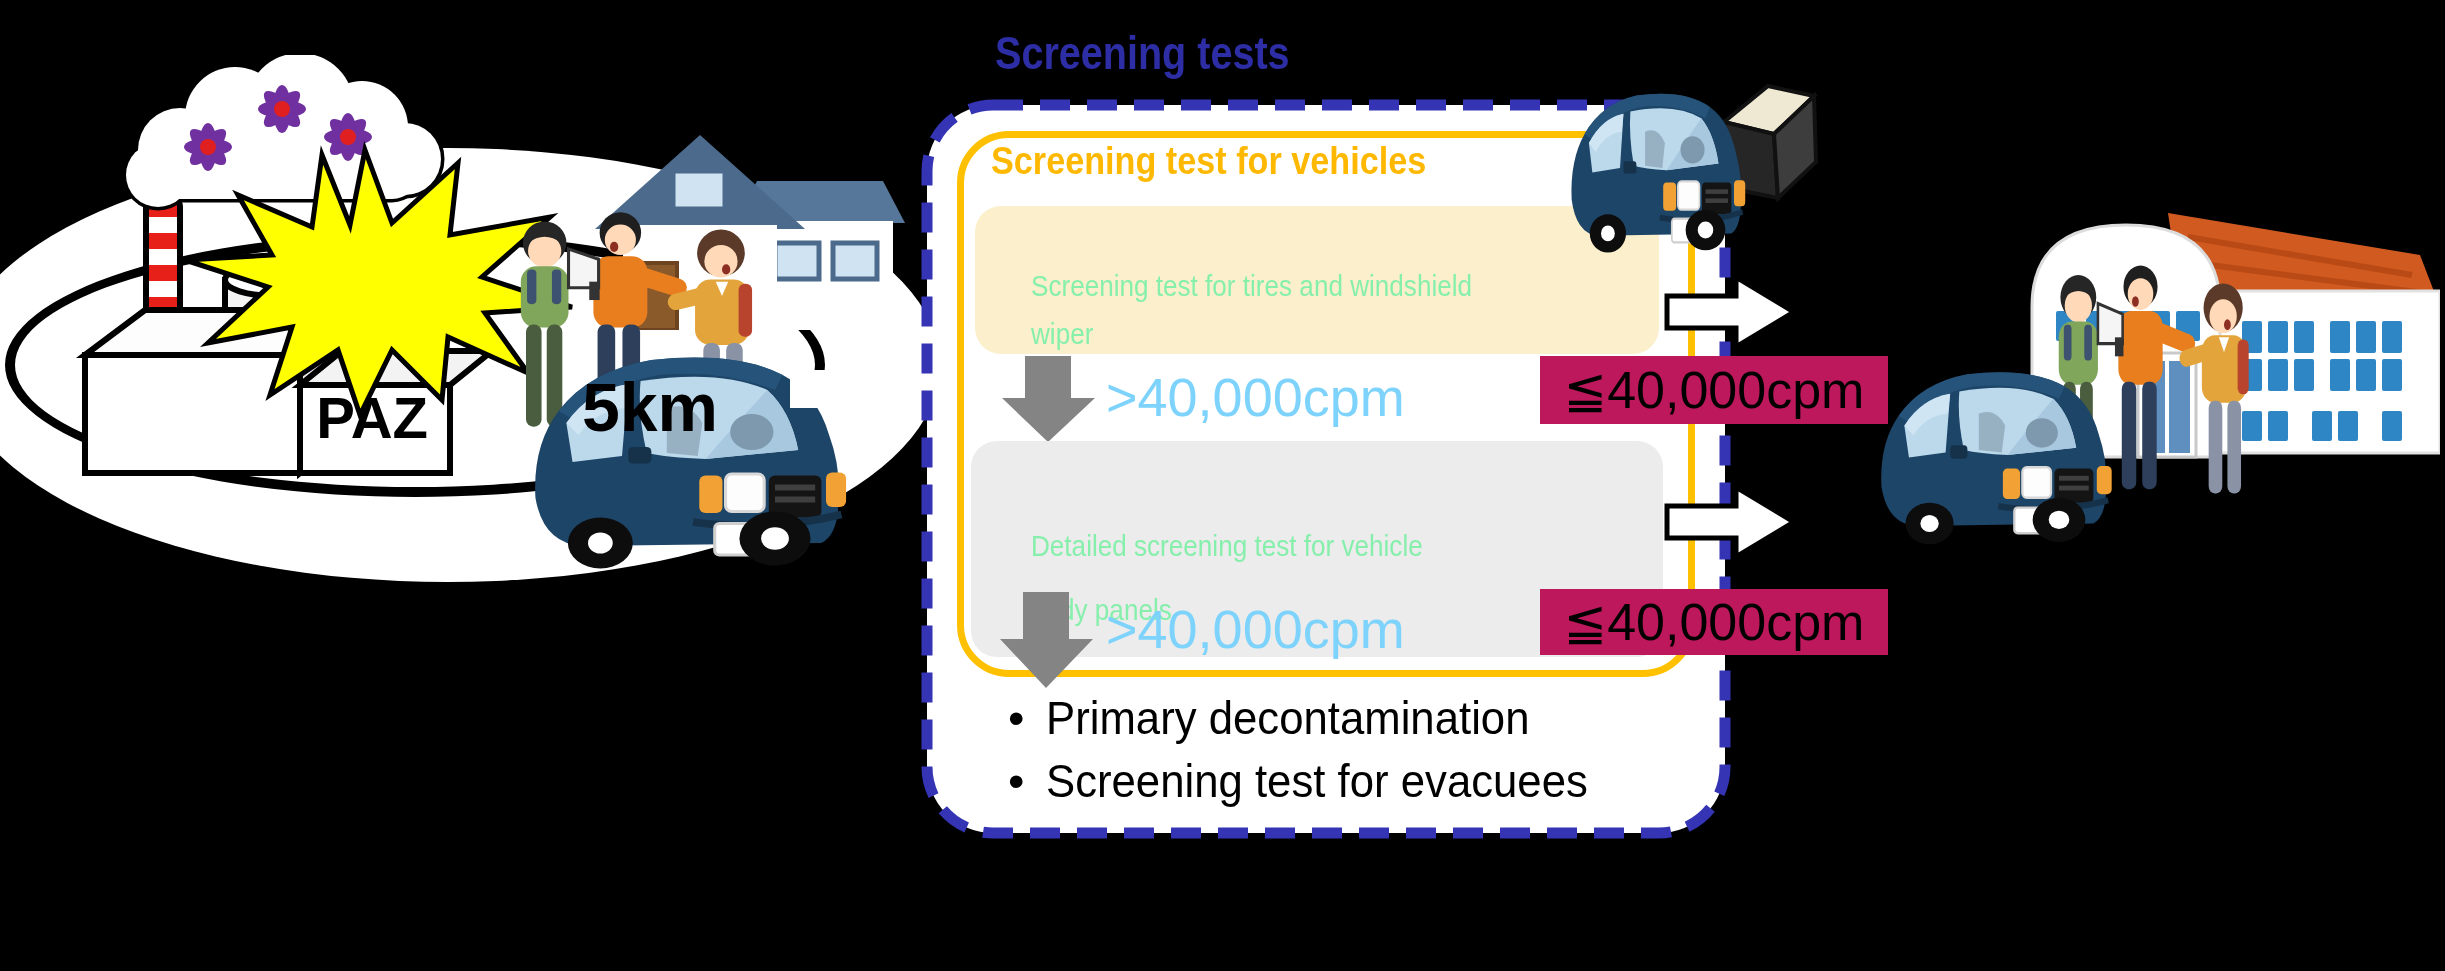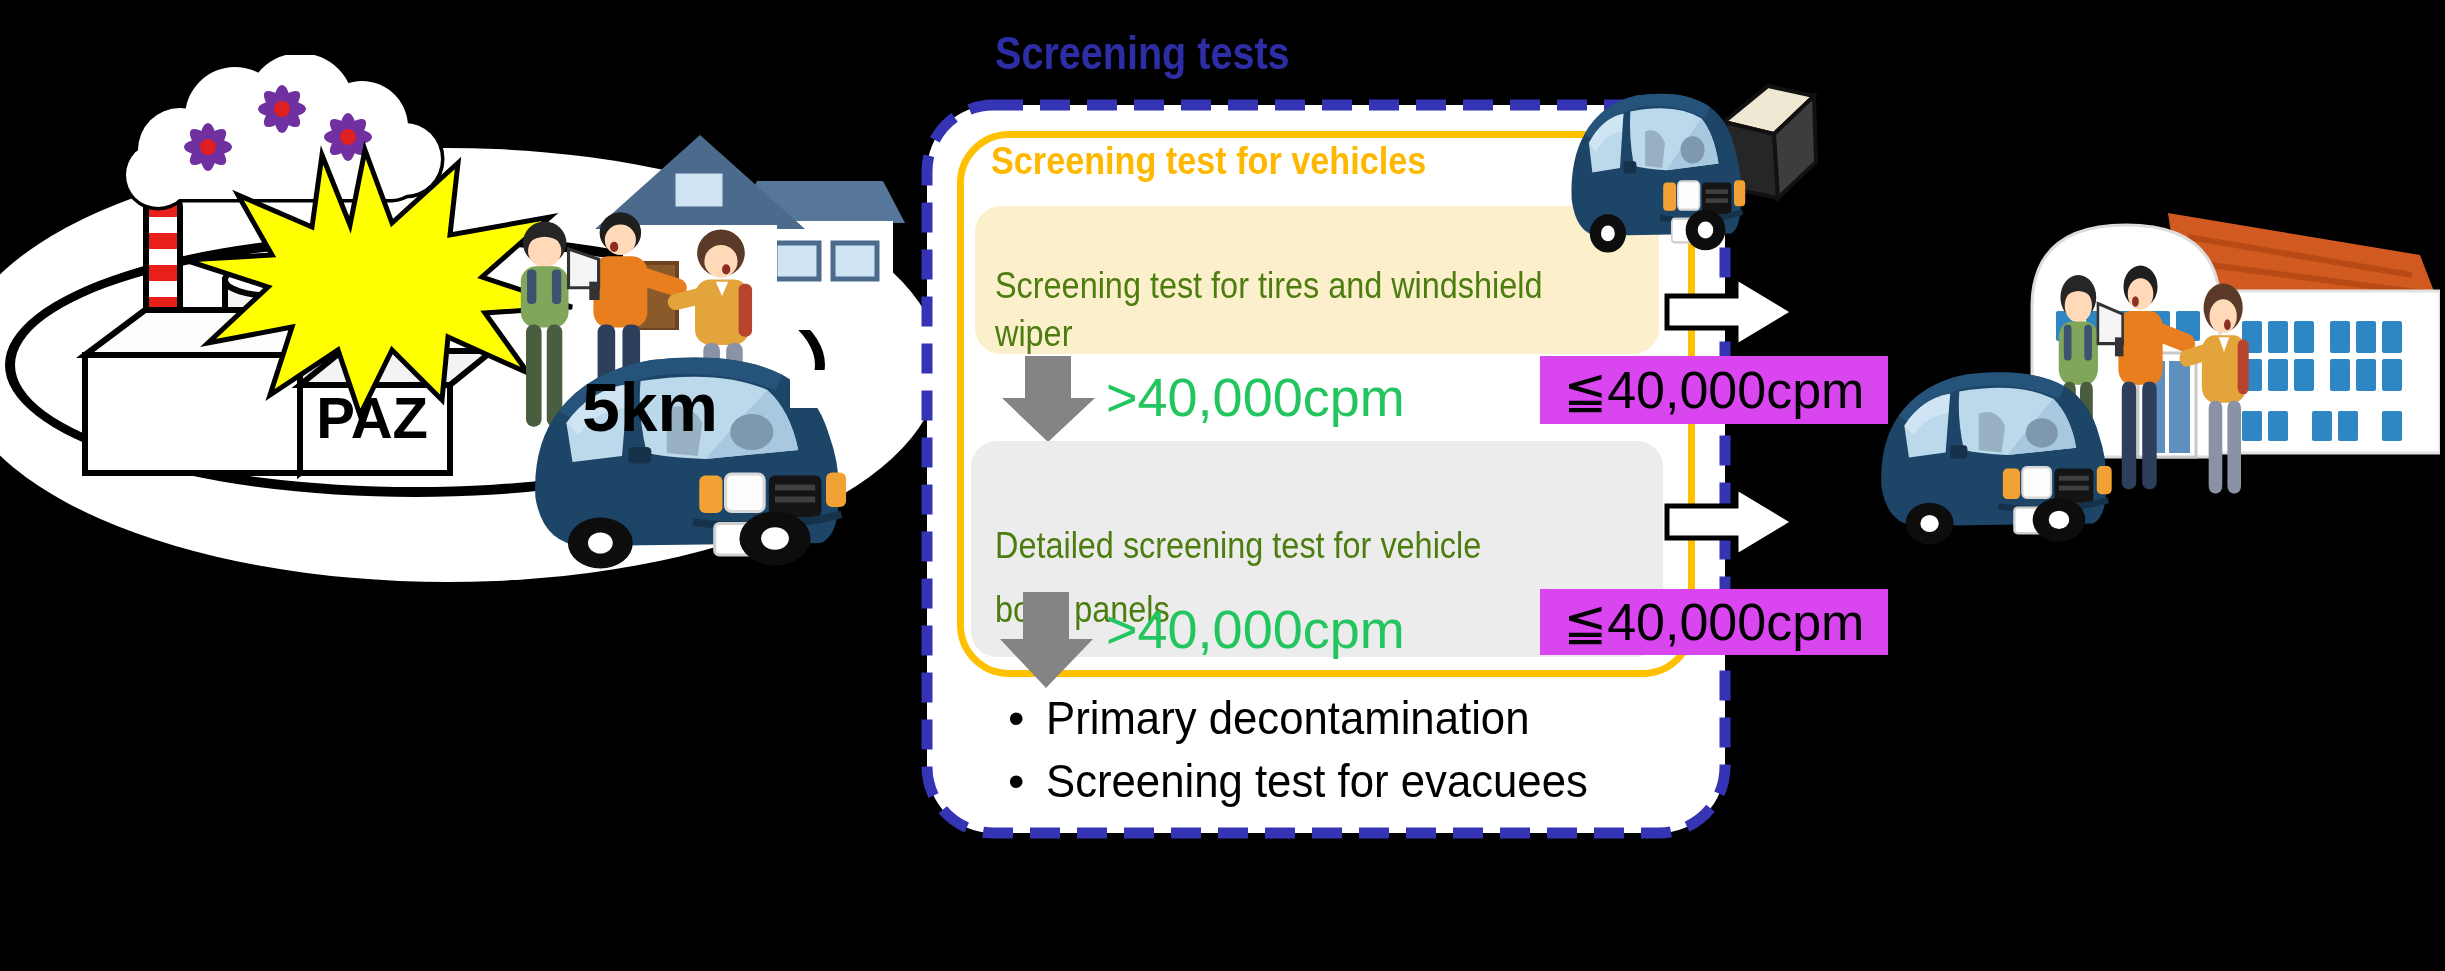--- a/index.html
+++ b/index.html
@@ -4,23 +4,23 @@
 <style>
   html,body{margin:0;padding:0;background:#000;}
   .canvas{position:relative;width:2445px;height:971px;background:#000;overflow:hidden;
           font-family:"Liberation Sans","DejaVu Sans",sans-serif;}
   .abs{position:absolute;}
   .squeeze{display:inline-block;transform:scaleX(.9);transform-origin:0 50%;white-space:nowrap;}
   .zone-label{font-weight:bold;color:#000;text-align:right;}
   .ellipse{border-radius:50%;background:#fff;}
   .card{border-radius:26px;box-sizing:border-box;}
   .card-title{font-size:38px;font-weight:bold;color:#111;line-height:48px;}
-  .card-line{font-size:36px;color:#4d7c0f;line-height:48px;}
-  .threshold{font-size:54px;color:#22c55e;white-space:nowrap;}
-  .pass-badge{background:#d946ef;color:#000;font-size:52px;text-align:center;white-space:nowrap;}
+  .card-line{font-size:29px;color:#86efac;line-height:48px;margin-left:36px;}
+  .threshold{font-size:54px;color:#7dd3fc;white-space:nowrap;}
+  .pass-badge{background:#be185d;color:#000;font-size:52px;text-align:center;white-space:nowrap;}
   .bullet-row{display:flex;align-items:flex-start;font-size:47px;color:#000;}
   .bullet-row .dot{margin-right:22px;}
 </style>
 </head>
 <body>
 
 <div class="canvas">
 
   <svg width="0" height="0" style="position:absolute">
     <defs>

